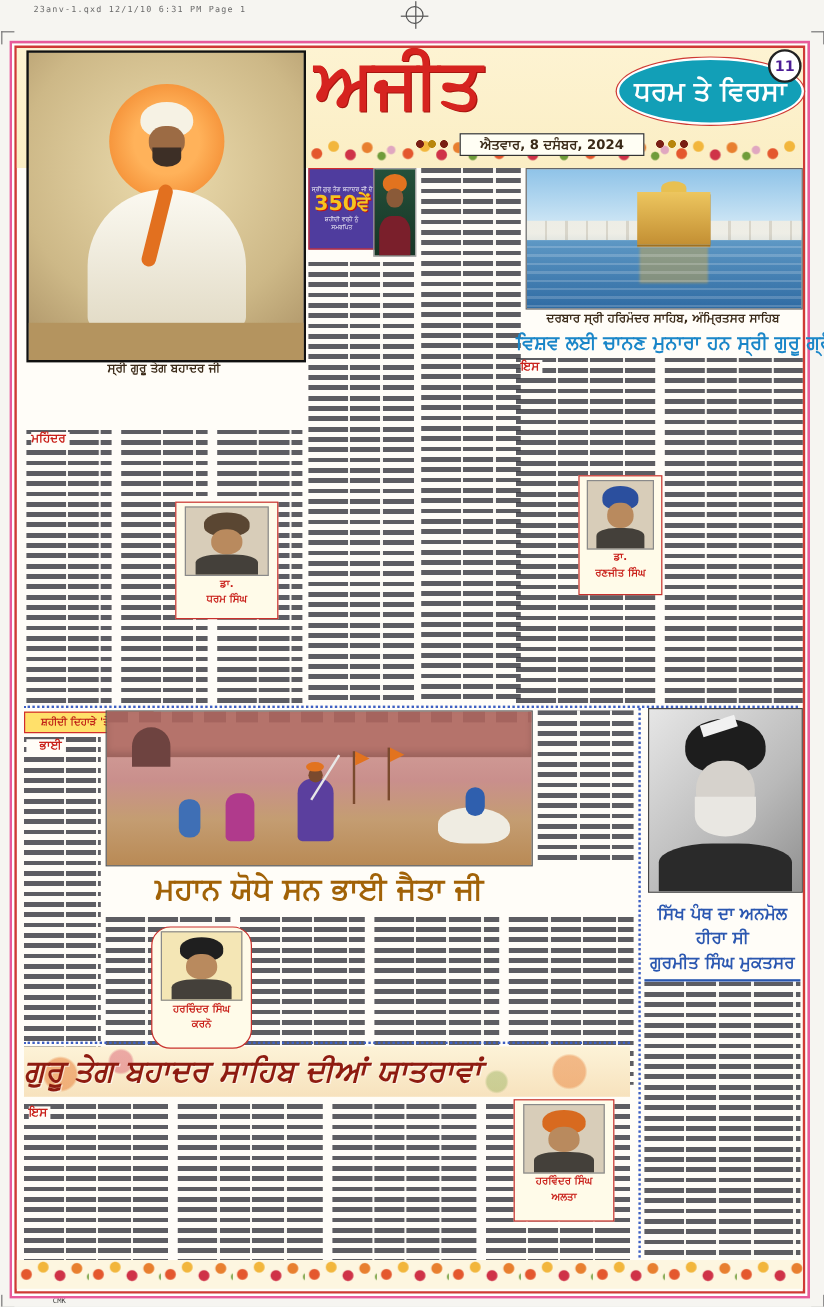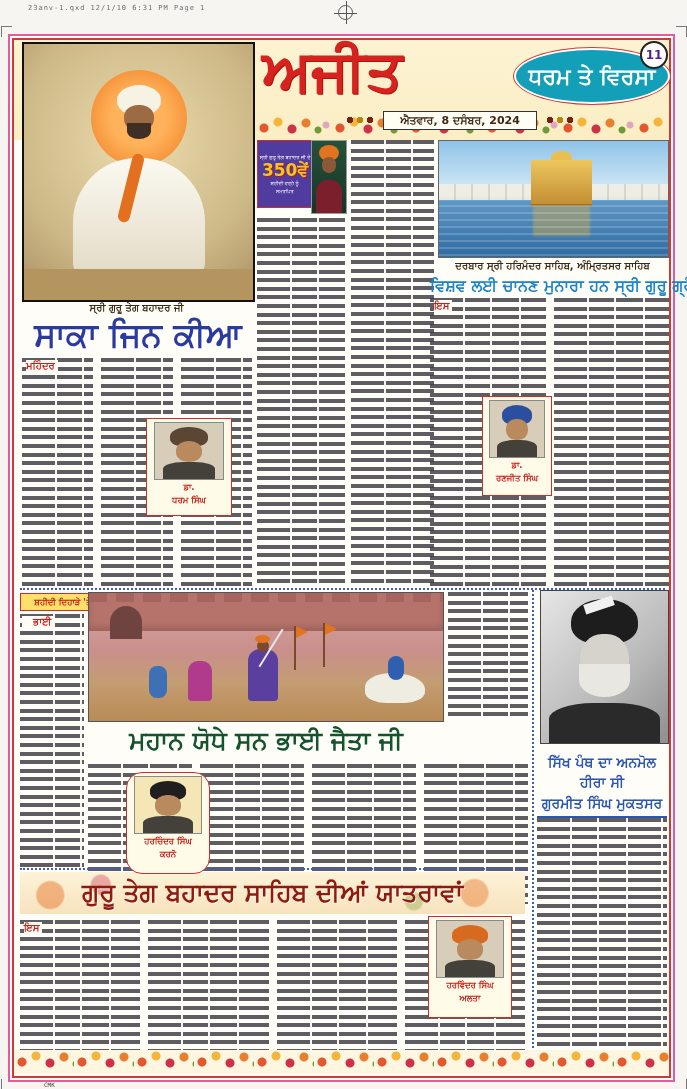--- a/index.html
+++ b/index.html
@@ -48,29 +48,29 @@
     repeating-linear-gradient(90deg,transparent 0 33px,rgba(255,253,248,.95) 33px 35px,transparent 35px 60px,rgba(255,253,248,.95) 60px 62px,transparent 62px 89px,rgba(255,253,248,.95) 89px 91px),
     repeating-linear-gradient(180deg,#3a3a42 0 4px,transparent 4px 8.6px);
     opacity:.82;}
   .cols{display:flex;gap:8px;}
   .cols > div{flex:1;}
   .lead{position:absolute;z-index:2;background:#fffdf8;padding-right:3px;font-size:10px;font-weight:bold;color:#c9201a;}
   
   .cap{font-size:10px;font-weight:bold;color:#3a2a18;text-align:center;white-space:nowrap;overflow:hidden;}
   .h-saka{font-size:33px;font-weight:800;color:#2a3a9e;text-align:center;white-space:nowrap;}
   .h-vishav{font-size:16px;font-weight:800;color:#1a86c8;text-align:center;white-space:nowrap;}
-  .h-jaita{font-size:25px;font-weight:800;color:#14532d;text-align:center;white-space:nowrap;}
+  .h-jaita{font-size:25px;font-weight:800;color:#a16207;text-align:center;white-space:nowrap;}
   .h-gurmeet{font-size:14px;font-weight:800;color:#2b57b0;text-align:center;line-height:1.45;border-bottom:2px solid #2b57b0;padding-bottom:3px;}
   .banner{background:
     radial-gradient(circle at 6% 55%,rgba(233,131,60,.55) 0 13px,transparent 15px),
     radial-gradient(circle at 16% 30%,rgba(210,60,90,.40) 0 9px,transparent 11px),
     radial-gradient(circle at 90% 50%,rgba(233,131,60,.50) 0 13px,transparent 15px),
     radial-gradient(circle at 78% 70%,rgba(120,160,60,.35) 0 8px,transparent 10px),
     linear-gradient(#fdf3d8,#f7e2bd);
-    display:flex;align-items:center;justify-content:center;}
+    display:flex;align-items:center;justify-content:flex-start;font-style:italic;}
   .banner span{font-size:25px;font-weight:800;color:#8e1b10;white-space:nowrap;text-shadow:1px 1px 0 rgba(255,255,255,.6);}
   .tag{background:#ffe06a;border:1px solid #d22d2d;color:#c02016;font-size:8.5px;font-weight:bold;
        display:flex;align-items:center;justify-content:center;white-space:nowrap;}
   .sep-h{border-top:2px dotted #3d5fc2;height:0;}
   .sep-v{border-left:2px dotted #3d5fc2;width:0;}
   
   .abox{background:#fffbe9;border:1px solid #c9302c;display:flex;flex-direction:column;align-items:center;
         padding:3px 2px;z-index:3;}
   .ph{width:84%;height:56px;border:1px solid #8a8a8a;position:relative;overflow:hidden;background:#d8cdb9;}
   .ph .turban{position:absolute;left:22%;top:8%;width:56%;height:34%;border-radius:50% 50% 42% 42%;background:#333;}
@@ -177,21 +177,20 @@
     <div class="abs guru" style="left:12px;top:6px;width:229px;height:256px;">
       <div class="halo"></div>
       <div class="turban"></div>
       <div class="face"></div>
       <div class="beard"></div>
       <div class="robe"></div>
       <div class="sash"></div>
       <div class="mat"></div>
     </div>
     <div class="abs cap" style="left:12px;top:266px;width:229px;">ਸ੍ਰੀ ਗੁਰੂ ਤੇਗ ਬਹਾਦਰ ਜੀ</div>
-    <div class="abs h-saka" style="left:8px;top:279px;width:240px;">ਸਾਕਾ ਜਿਨ ਕੀਆ</div>
     <span class="abs lead" style="left:16px;top:324px;">ਮਹਿੰਦਰ</span>
     <div class="abs cols" style="left:12px;top:322px;width:230px;height:228px;">
       <div class="fx"></div>
       <div class="fx"></div>
       <div class="fx"></div>
     </div>
     <div class="abs abox" style="left:136px;top:382px;width:80px;height:90px;">
       <div class="ph t-grey">
           <div class="turban"></div>
           <div class="face"></div>

